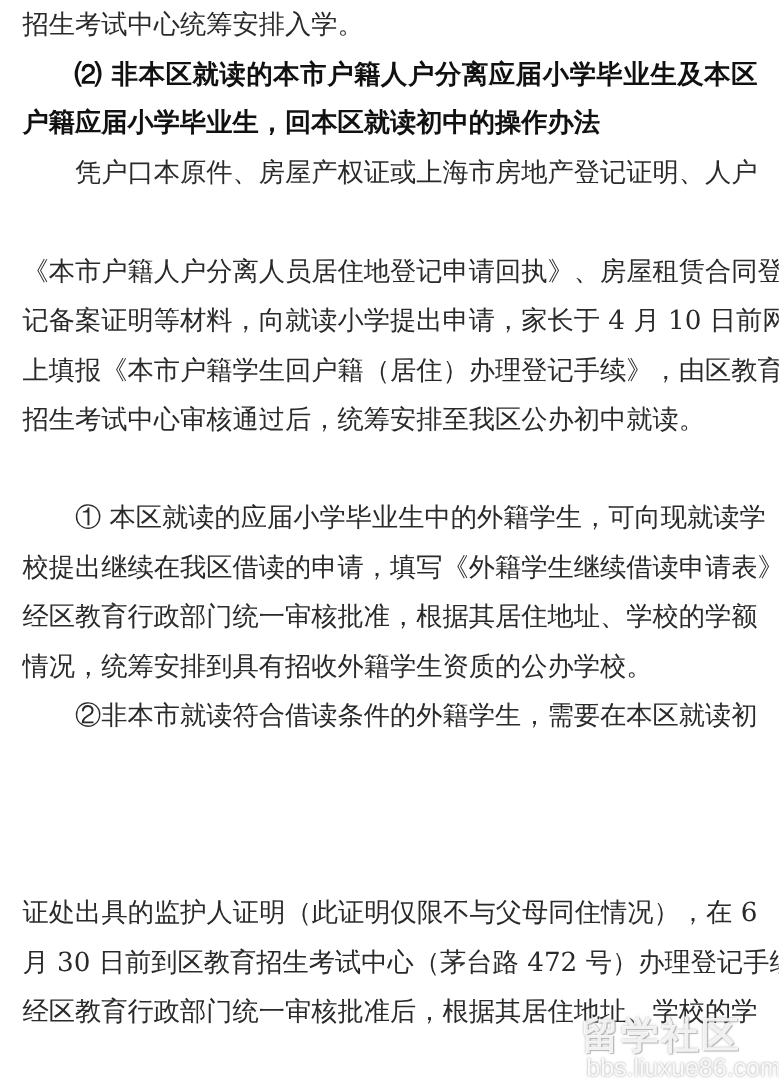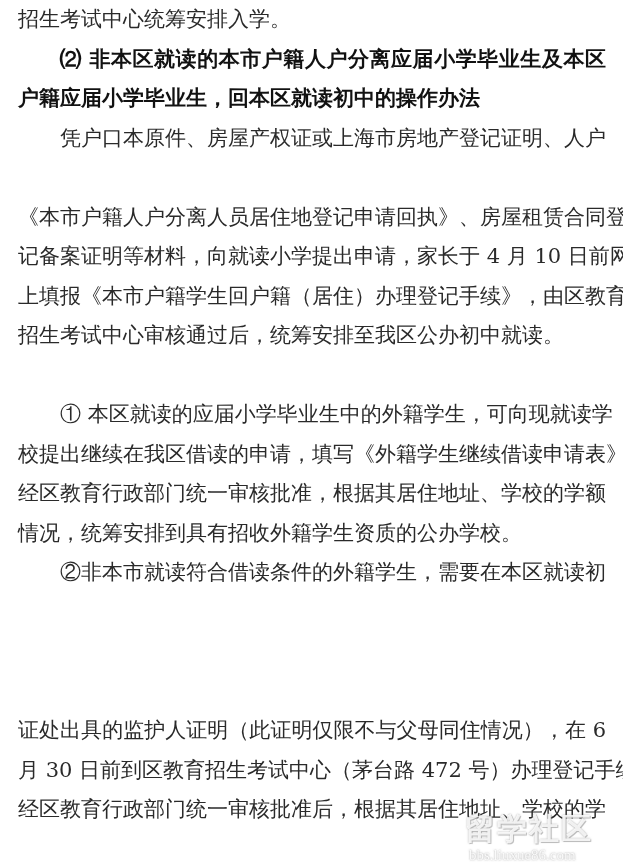--- a/index.html
+++ b/index.html
@@ -27,22 +27,22 @@
   }
   .wm-title {
     position: absolute; left: 0; top: 0; width: 158px; height: 34px;
     font-family: "DejaVu Sans", "Liberation Sans", sans-serif; font-weight: bold;
     font-size: 30px; line-height: 34px; color: rgba(255,255,255,0.85);
     text-shadow: 0 0 2px rgba(120,120,120,0.6), 1px 1px 0 rgba(150,150,150,0.5);
     letter-spacing: 2px;
   }
   .wm-url {
     position: absolute; left: 4px; top: 34px; width: 154px; height: 18px;
-    font-family: Liberation Serif, serif;
-    font-size: 15px; line-height: 18px; color: rgba(255,255,255,0.9);
+    font-family: Liberation Sans, sans-serif;
+    font-size: 20px; line-height: 18px; color: rgba(255,255,255,0.9);
     text-shadow: 0 0 2px rgba(110,110,110,0.7);
   }
 </style>
 </head>
 <body>
 
 <div class="page">
   <div class="line short" style="top:4px;">招生考试中心统筹安排入学。</div>
   <div class="line indent bold" style="top:44px;">⑵ 非本区就读的本市户籍人户分离应届小学毕业生及本区</div>
   <div class="line bold short" style="top:83px;">户籍应届小学毕业生，回本区就读初中的操作办法</div>

